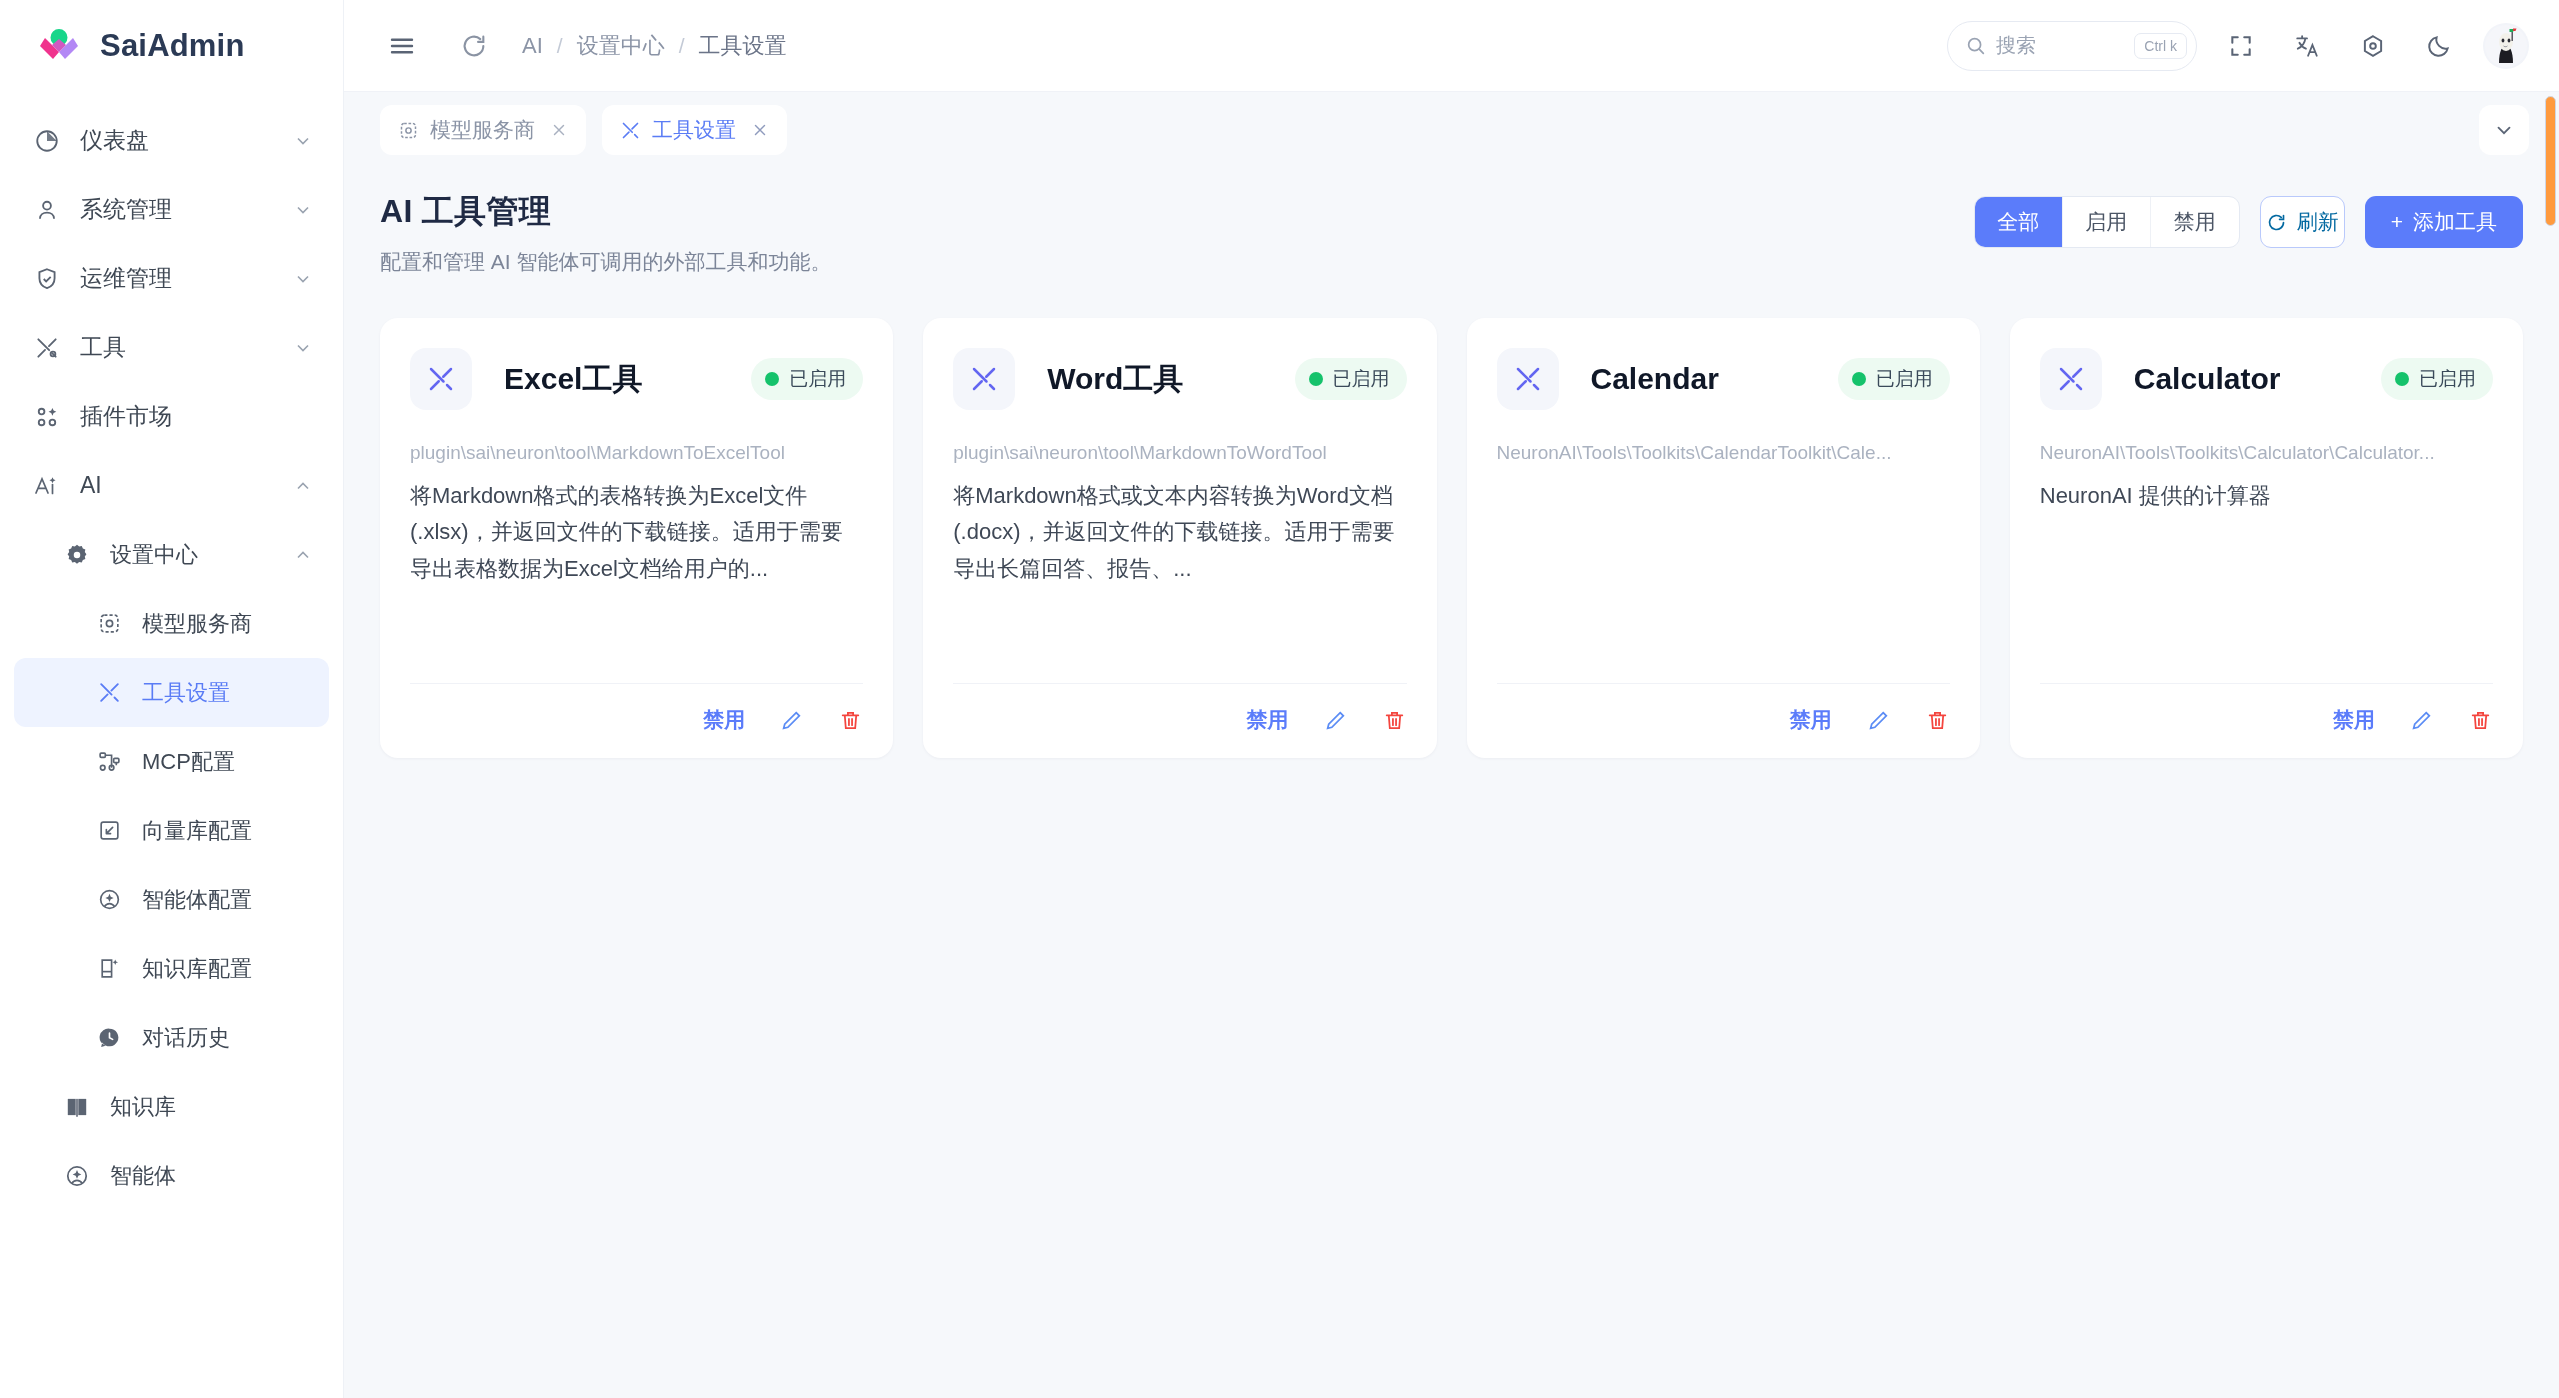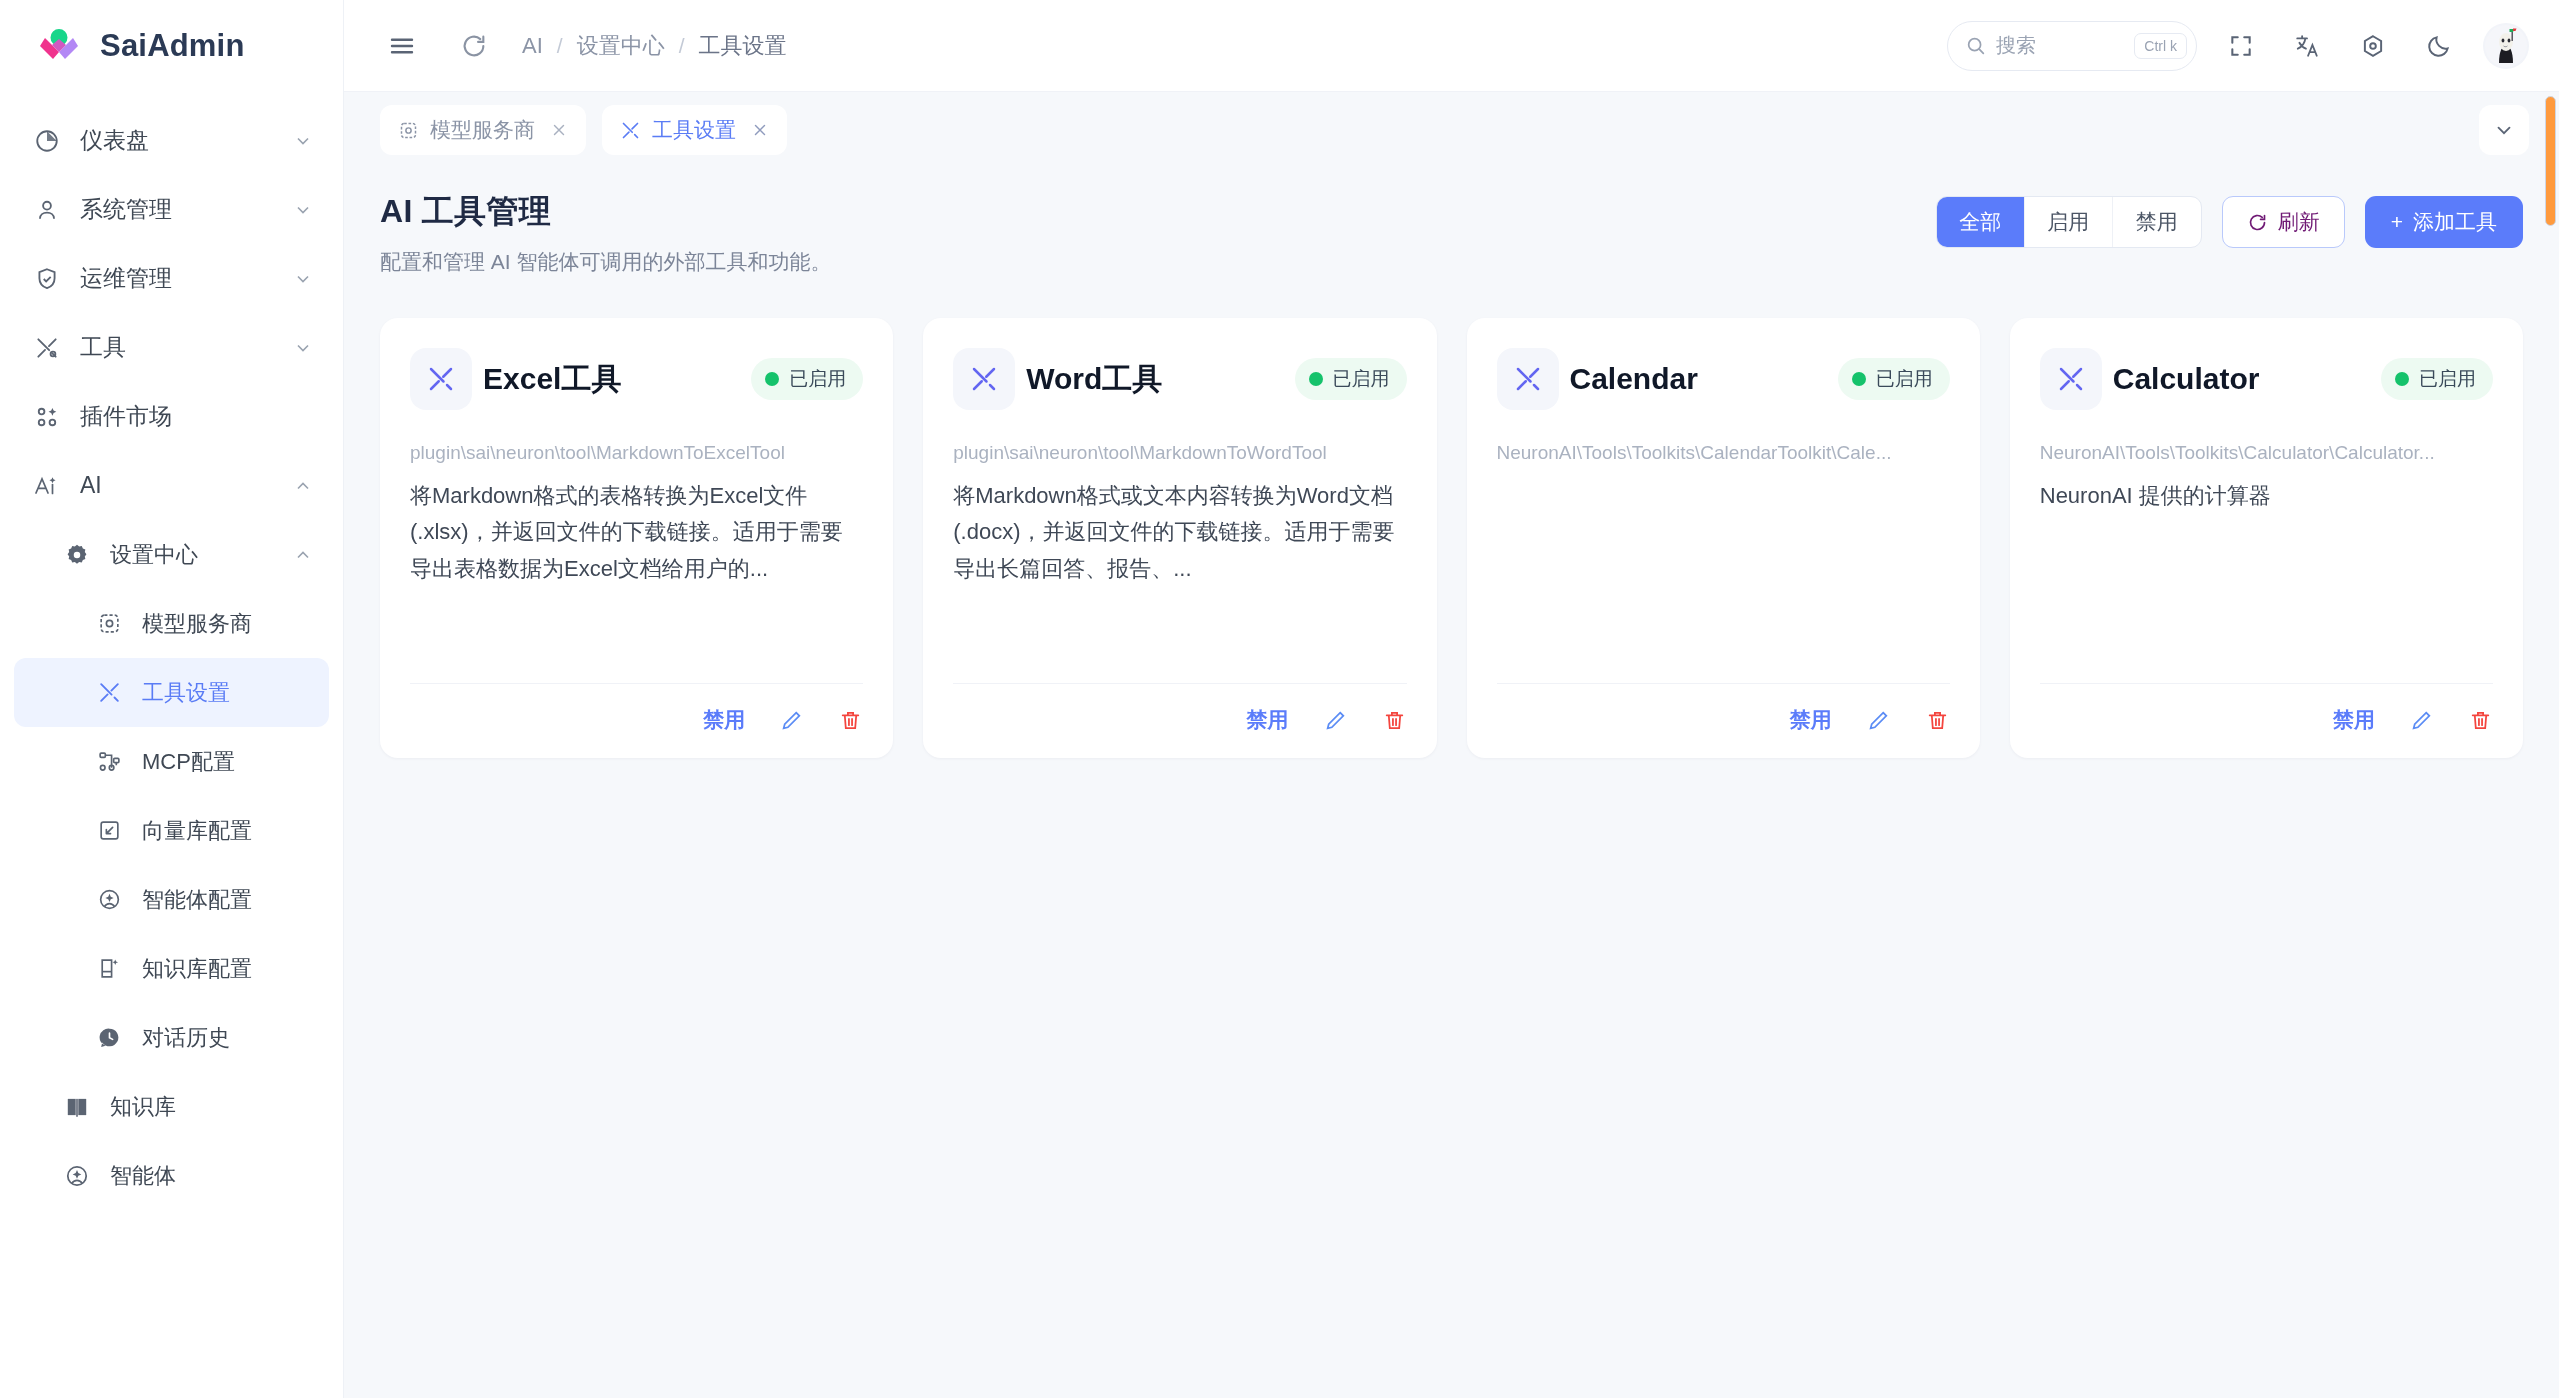--- a/index.html
+++ b/index.html
@@ -116,22 +116,22 @@
   }
   .seg-btn {
     min-width: 88px; display: flex; align-items: center; justify-content: center;
     font-size: 21px; color: #4b5565; cursor: pointer; padding: 0 16px;
     border-right: 1px solid #eef1f6;
   }
   .seg-btn:last-child { border-right: none; }
   .seg-btn.active { background: #5b7cfa; color: #fff; }
   .btn-outline {
     height: 52px; border: 1px solid #b9c9fb; border-radius: 11px; background: #fff;
-    color: #701a75; font-size: 21px; display: flex; align-items: center; gap: 10px;
-    padding: 0 24px; cursor: pointer;
+    color: #0369a1; font-size: 21px; display: flex; align-items: center; gap: 10px;
+    padding: 0 5px; cursor: pointer;
   }
   .btn-primary {
     height: 52px; border-radius: 11px; background: #5b7cfa; color: #fff;
     font-size: 21px; display: flex; align-items: center; gap: 10px;
     padding: 0 26px; cursor: pointer;
   }
 
   .cards {
     display: grid; grid-template-columns: repeat(4, 1fr); gap: 30px;
     margin-top: 42px;
@@ -141,21 +141,21 @@
     box-shadow: 0 1px 3px rgba(30,40,70,.05);
     display: flex; flex-direction: column; min-height: 440px;
   }
   .card-top { display: flex; align-items: center; }
   .card-ico {
     width: 62px; height: 62px; border-radius: 16px; background: #f4f6fb;
     display: flex; align-items: center; justify-content: center; color: #6366f1;
     flex: 0 0 62px;
   }
   .card-title {
-    font-size: 30px; font-weight: bold; color: #101828; margin-left: 11px;
+    font-size: 30px; font-weight: bold; color: #101828; margin-left: 32px;
     white-space: nowrap; overflow: hidden; text-overflow: ellipsis;
   }
   .badge {
     margin-left: auto; height: 42px; border-radius: 21px; background: #edfaf2;
     display: flex; align-items: center; gap: 10px; padding: 0 17px 0 14px;
     font-size: 19px; color: #3a4a5a; white-space: nowrap; flex: 0 0 auto;
   }
   .dot { width: 14px; height: 14px; border-radius: 50%; background: #15c26b; flex: 0 0 14px; }
   .card-path {
     margin-top: 32px; font-size: 19px; color: #aab2c0;

